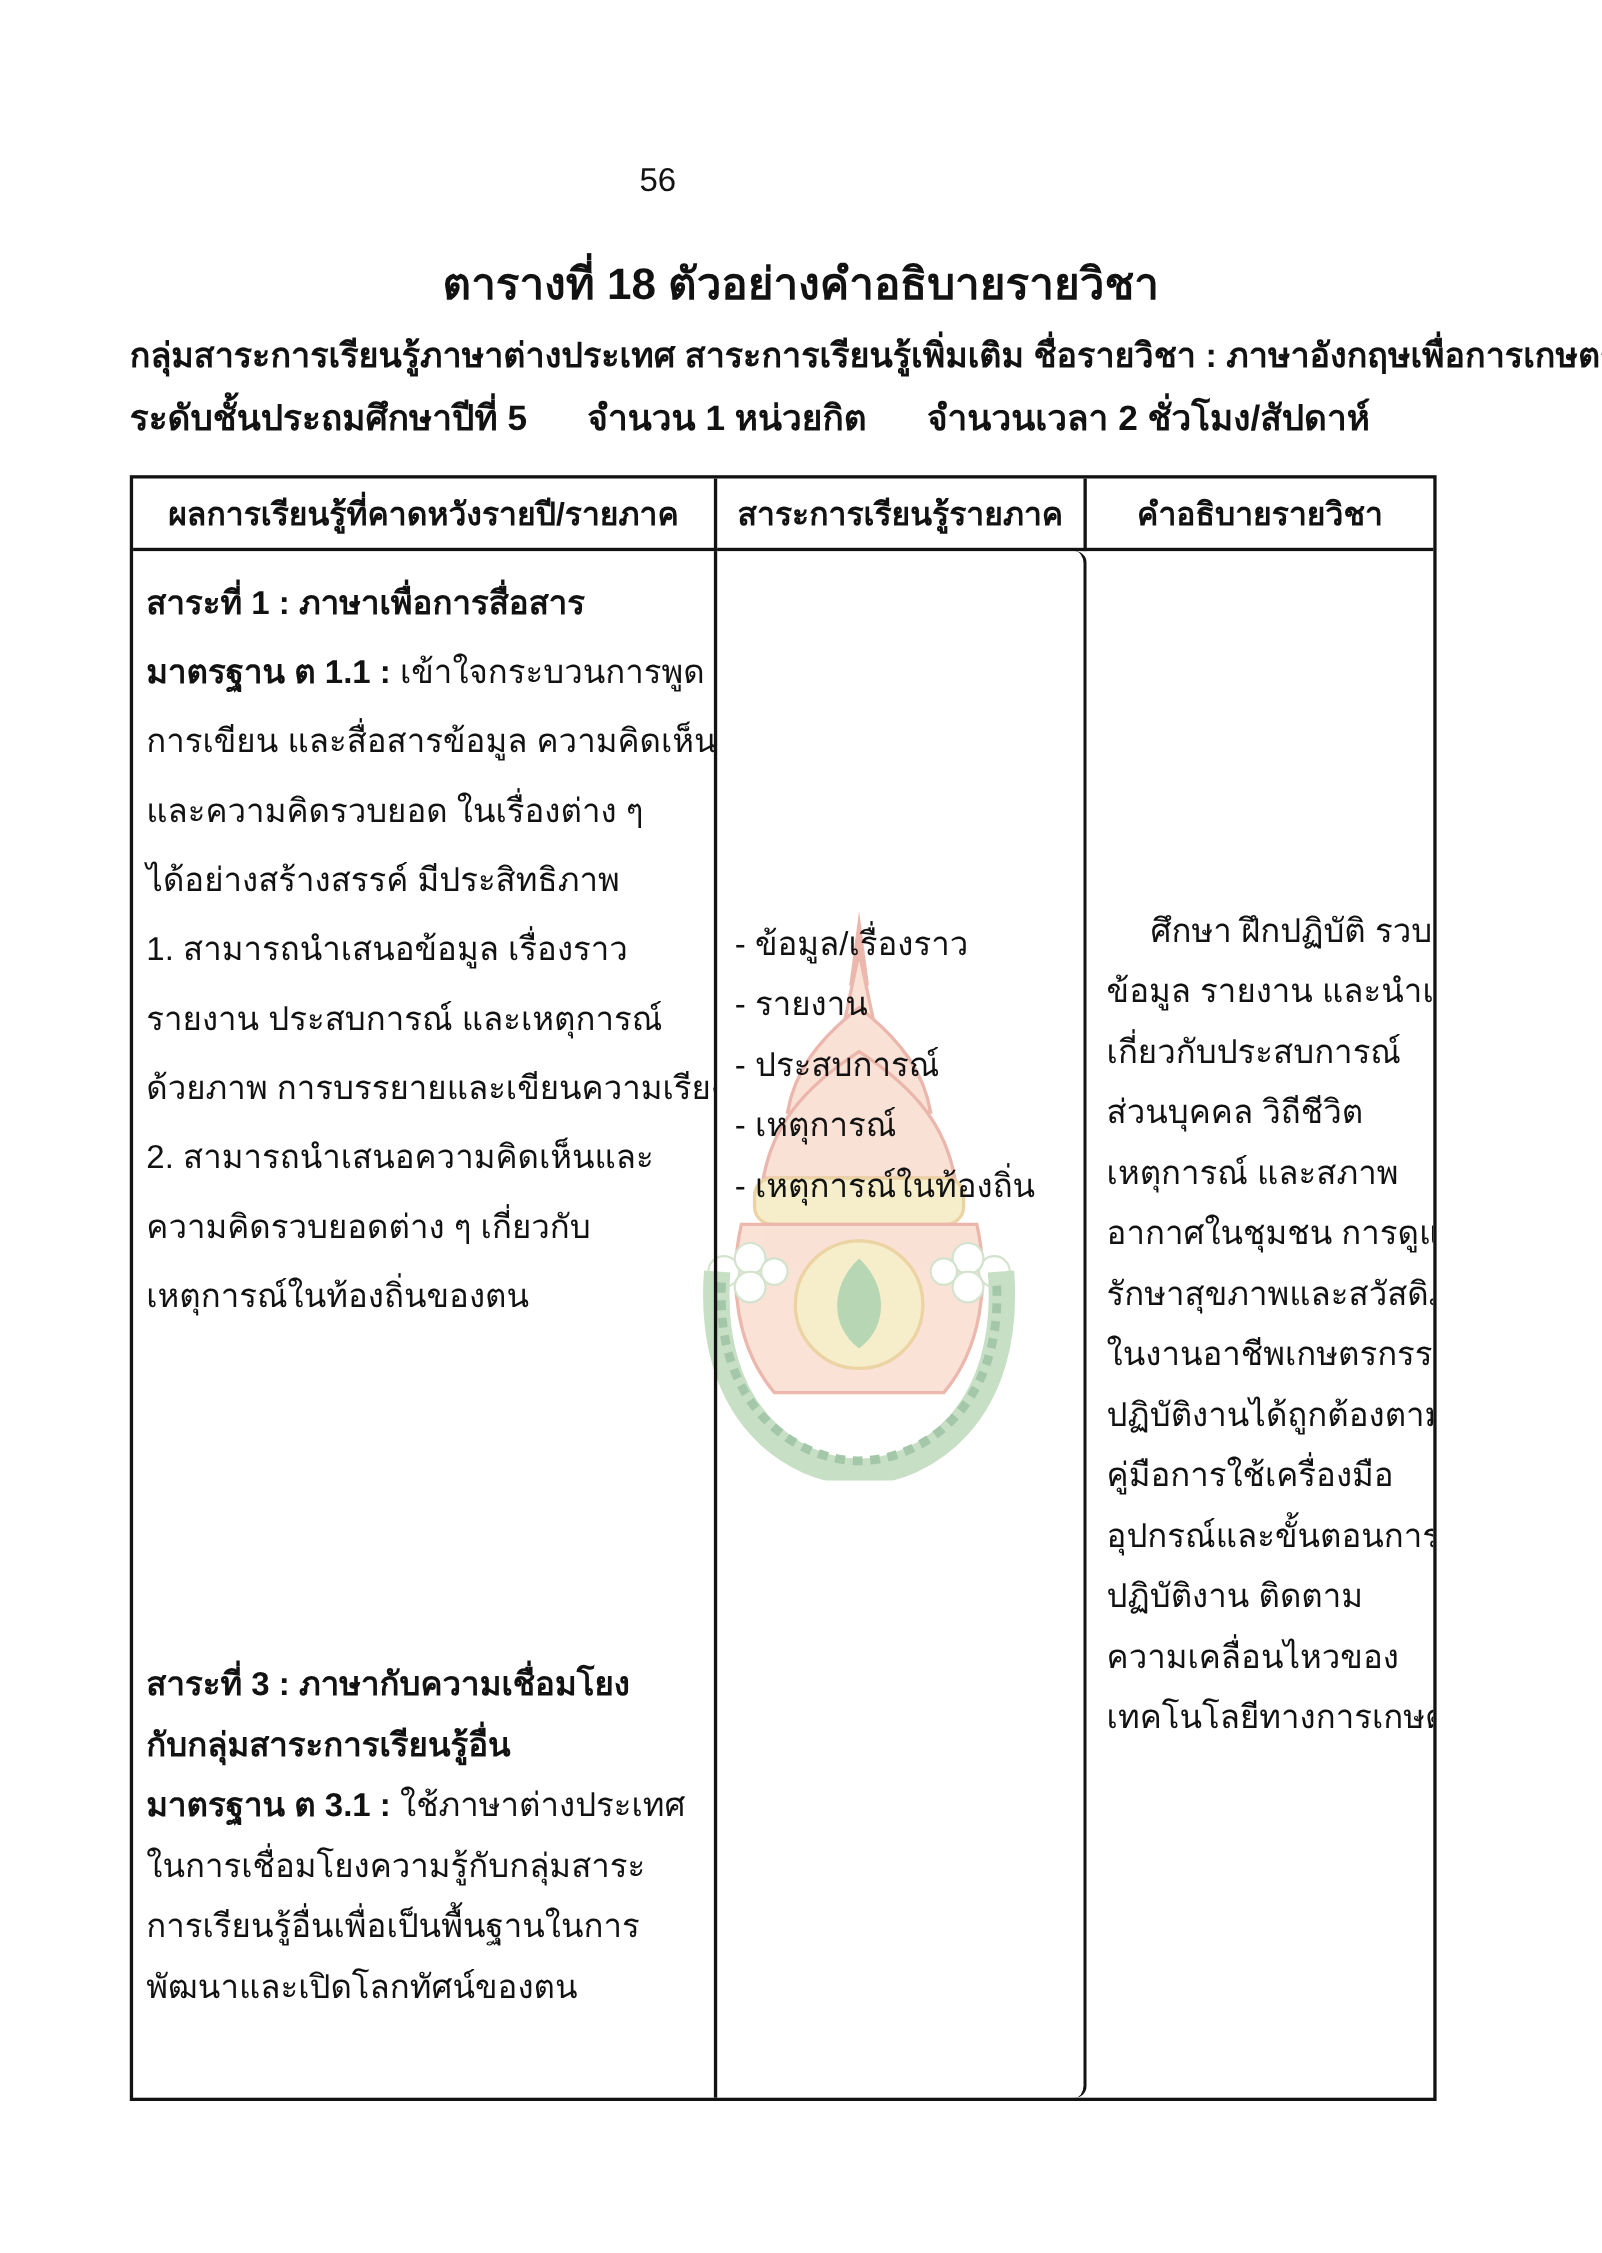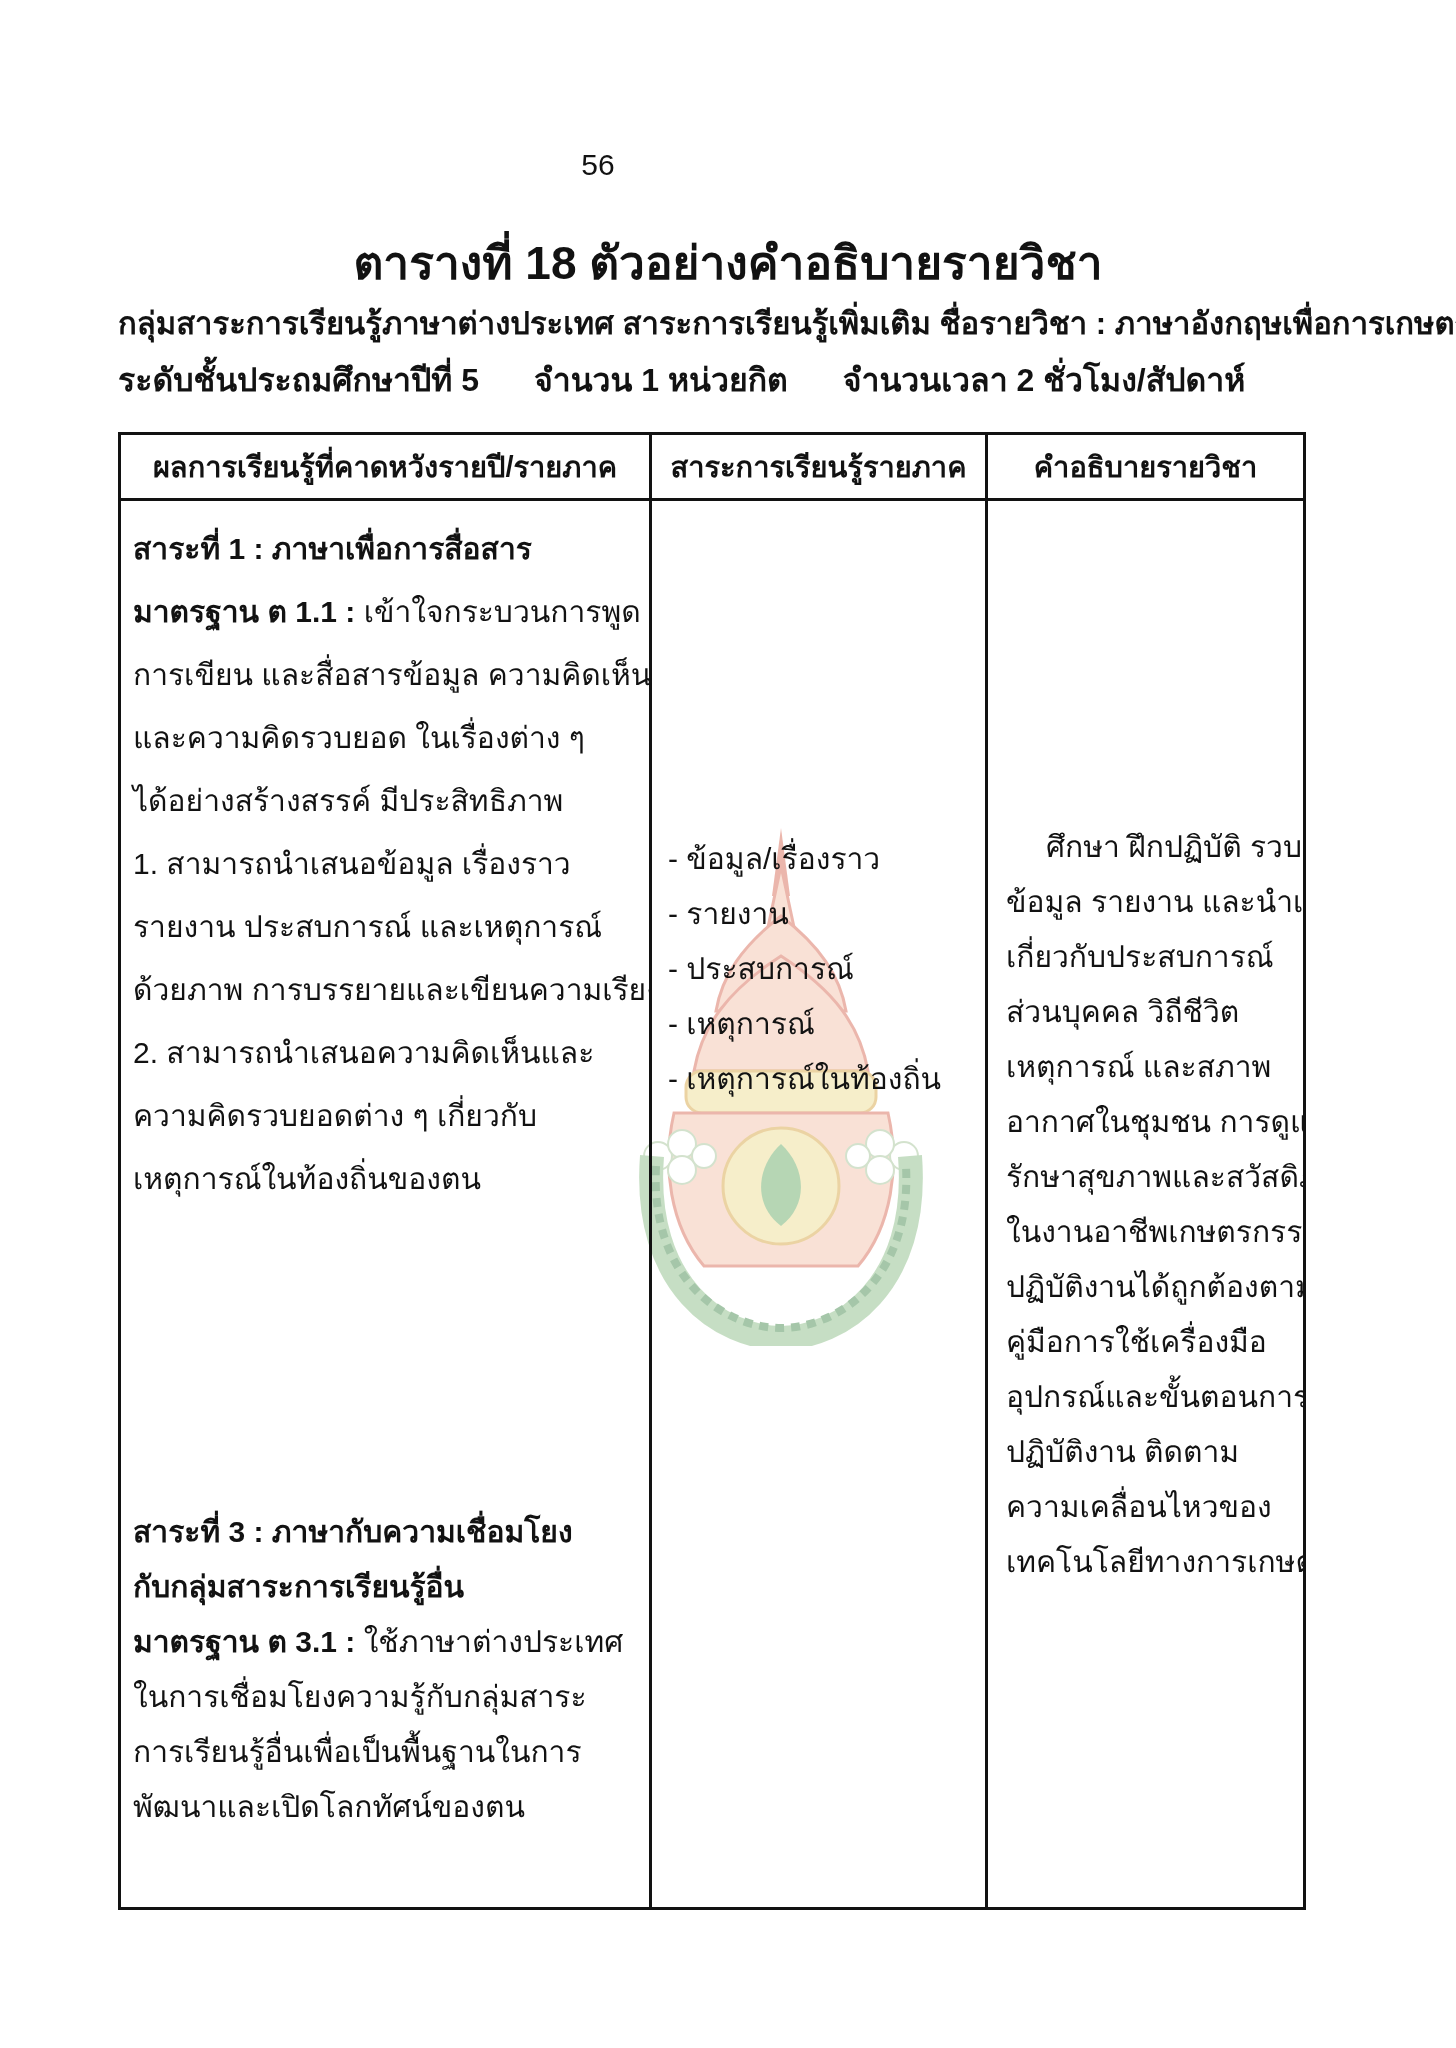--- a/index.html
+++ b/index.html
@@ -2,21 +2,21 @@
 <html><head>
 <meta charset="utf-8">
 <style>
   html,body{margin:0;padding:0;}
   body{
     width:1456px;height:2048px;position:relative;background:#ffffff;
     font-family:"Liberation Sans","DejaVu Sans",sans-serif;color:#121212;
     overflow:hidden;
   }
   .page-number{position:absolute;top:148px;left:0;width:1196px;text-align:center;font-size:30px;}
-  .doc-title{position:absolute;top:226px;left:0;width:1456px;text-align:center;font-size:46px;font-weight:bold;}
+  .doc-title{position:absolute;top:226px;left:0;width:1456px;text-align:center;font-size:40px;font-weight:bold;}
   .subtitle1{position:absolute;top:298px;left:118px;width:1290px;font-size:31px;font-weight:bold;white-space:nowrap;}
   .subtitle2{position:absolute;top:354px;left:118px;font-size:32px;font-weight:bold;white-space:nowrap;}
   .subtitle2 .seg{margin-right:46px;}
   .subtitle2 .seg:last-child{margin-right:0;margin-top:12px;}
 
   .watermark{position:absolute;left:612px;top:826px;width:338px;height:520px;z-index:0;}
 
   .course-table{
     position:absolute;left:118px;top:432px;width:1188px;height:1478px;
     border:3px solid #121212;display:grid;
@@ -31,21 +31,21 @@
   .th.last{border-right:none;}
   .td{border-right:3px solid #121212;overflow:hidden;box-sizing:border-box;}
   .td.last{border-right:none;}
 
   .cell-expect{padding:16px 6px 0 12px;font-size:30px;}
   .cell-expect .ln{line-height:63px;white-space:nowrap;}
   .cell-expect .b{font-weight:bold;}
   .cell-expect .spacer{height:294px;}
   .cell-expect .block2 .ln{line-height:55px;}
 
-  .cell-content{padding:330px 4px 0 16px;font-size:30px;}
+  .cell-content{padding:330px 4px 0 16px;font-size:30px;border-radius:11px;}
   .cell-content .ln{line-height:55px;white-space:nowrap;}
 
   .cell-desc{padding:318px 8px 0 18px;font-size:30px;}
   .cell-desc .ln{line-height:55px;white-space:nowrap;}
   .cell-desc .ln.indent{text-indent:40px;}
 </style>
 </head>
 <body>
 
 <div class="watermark">

